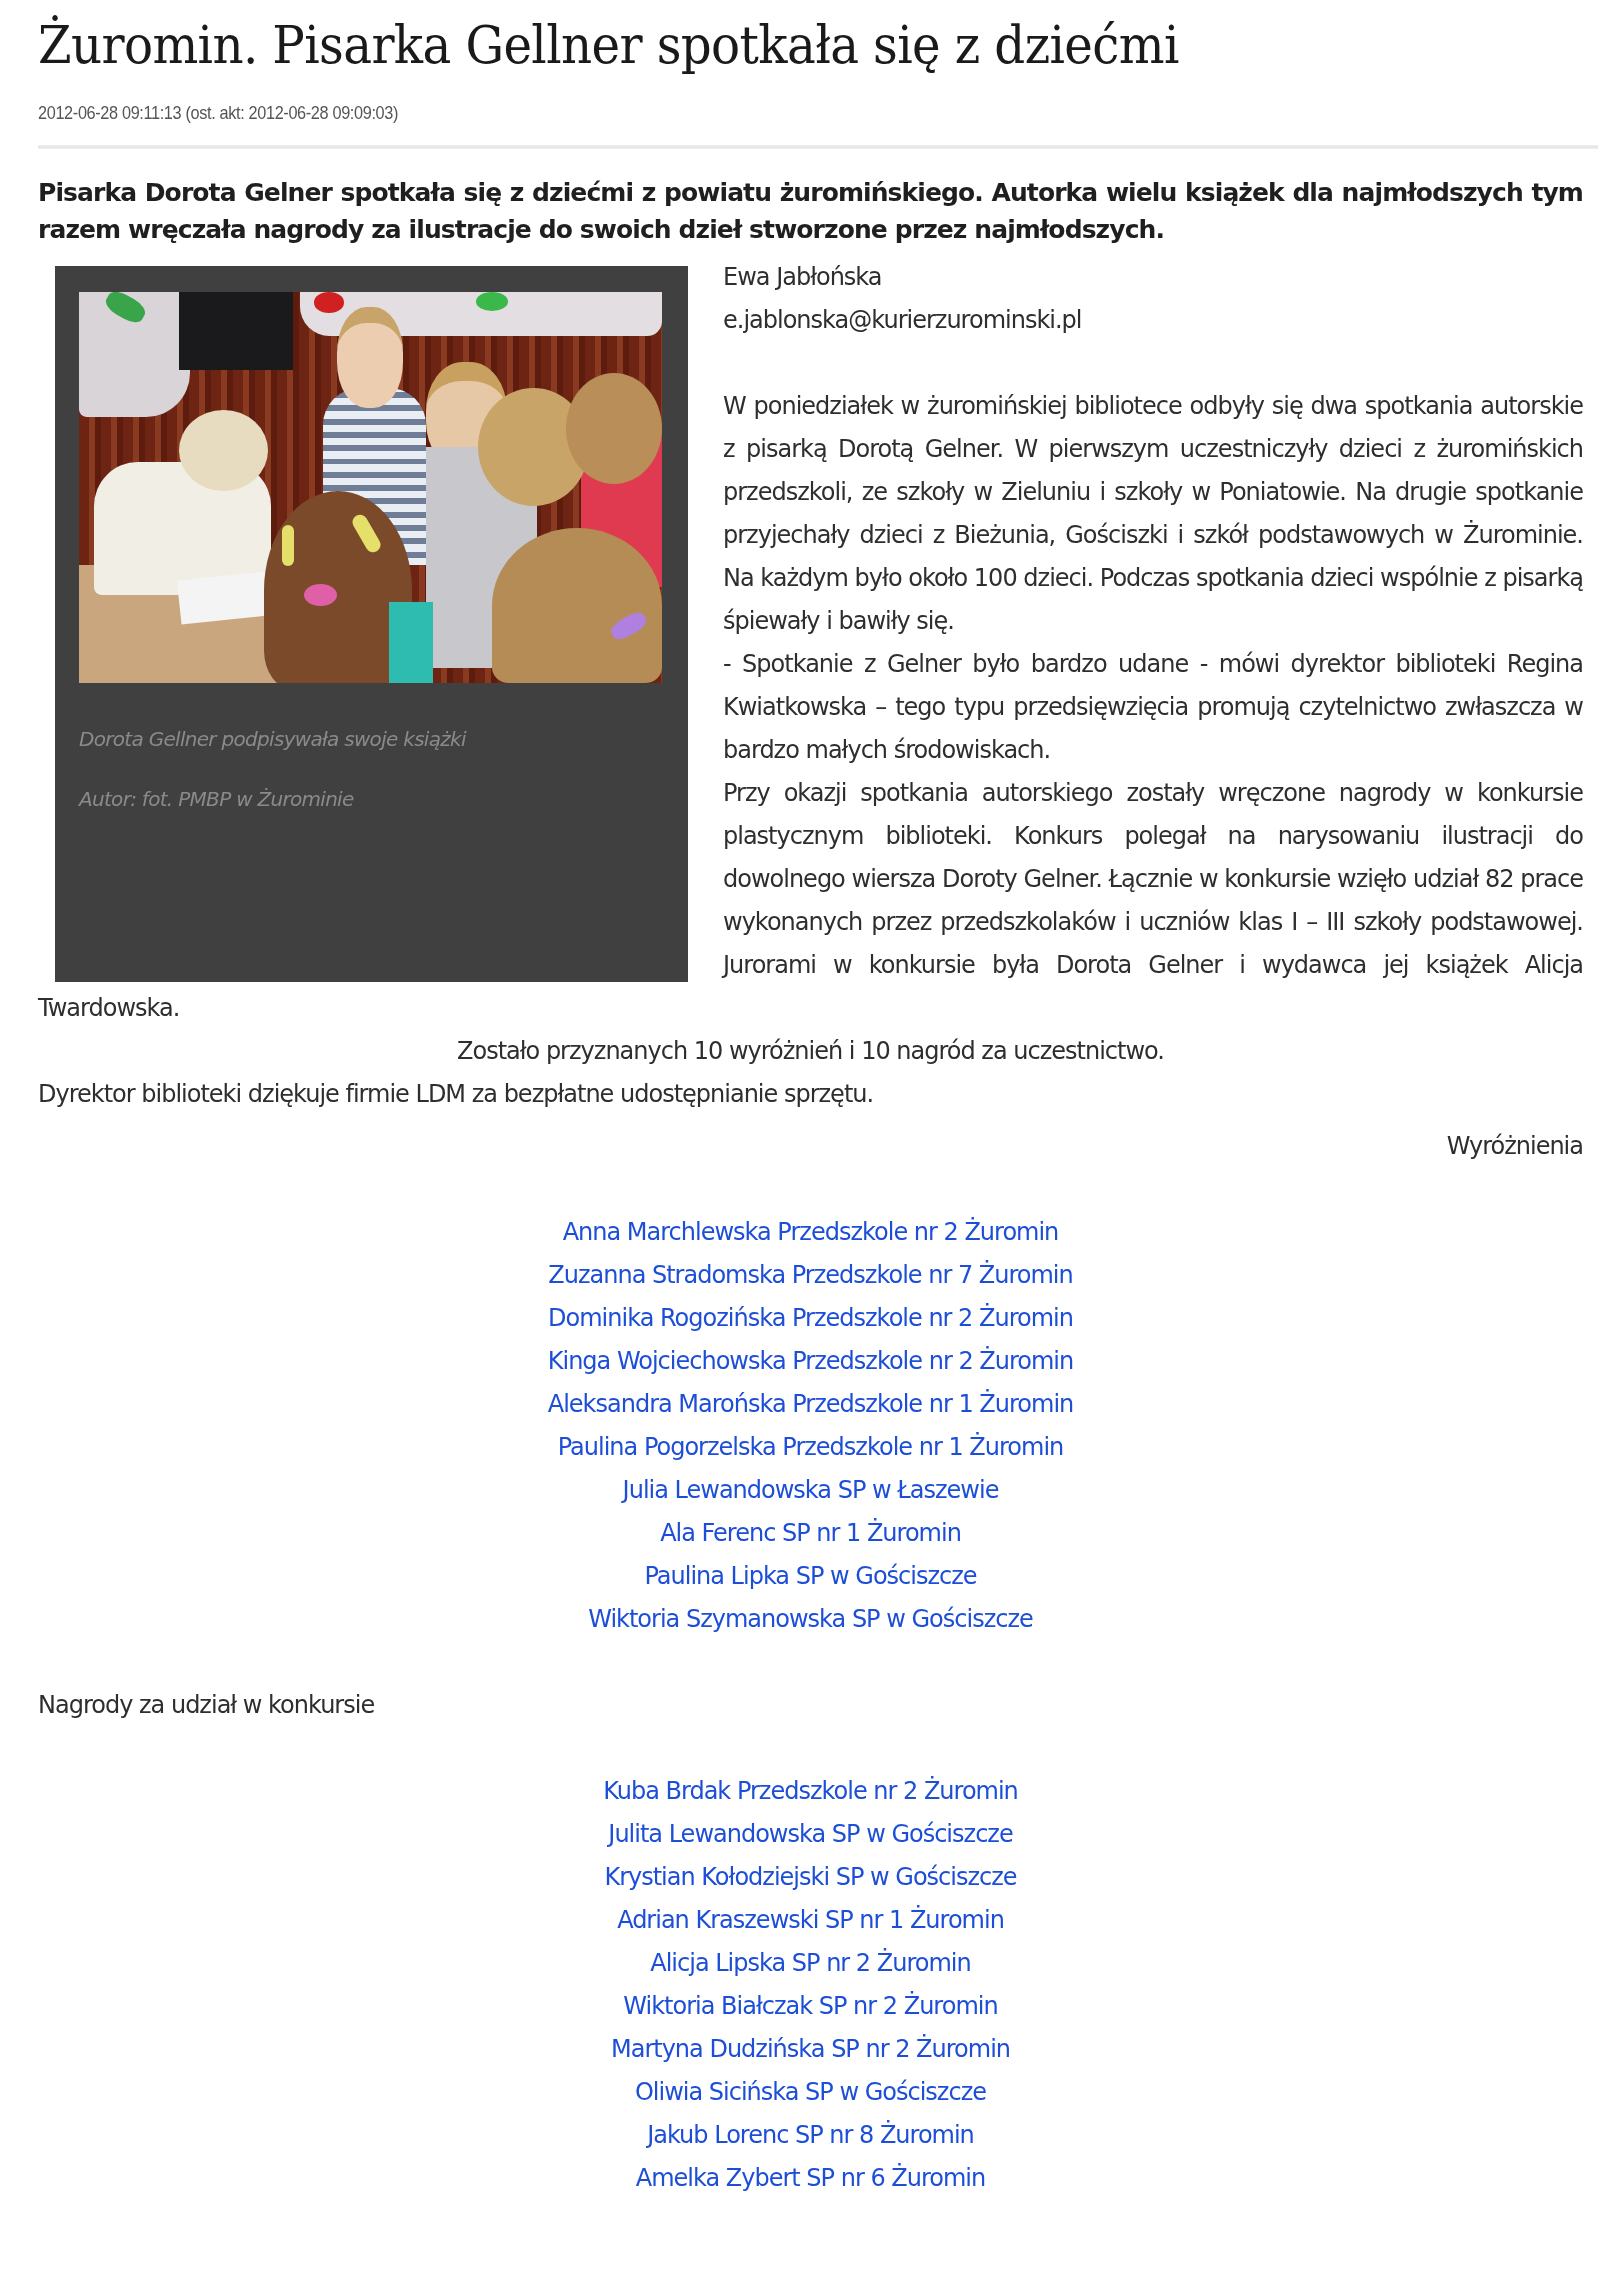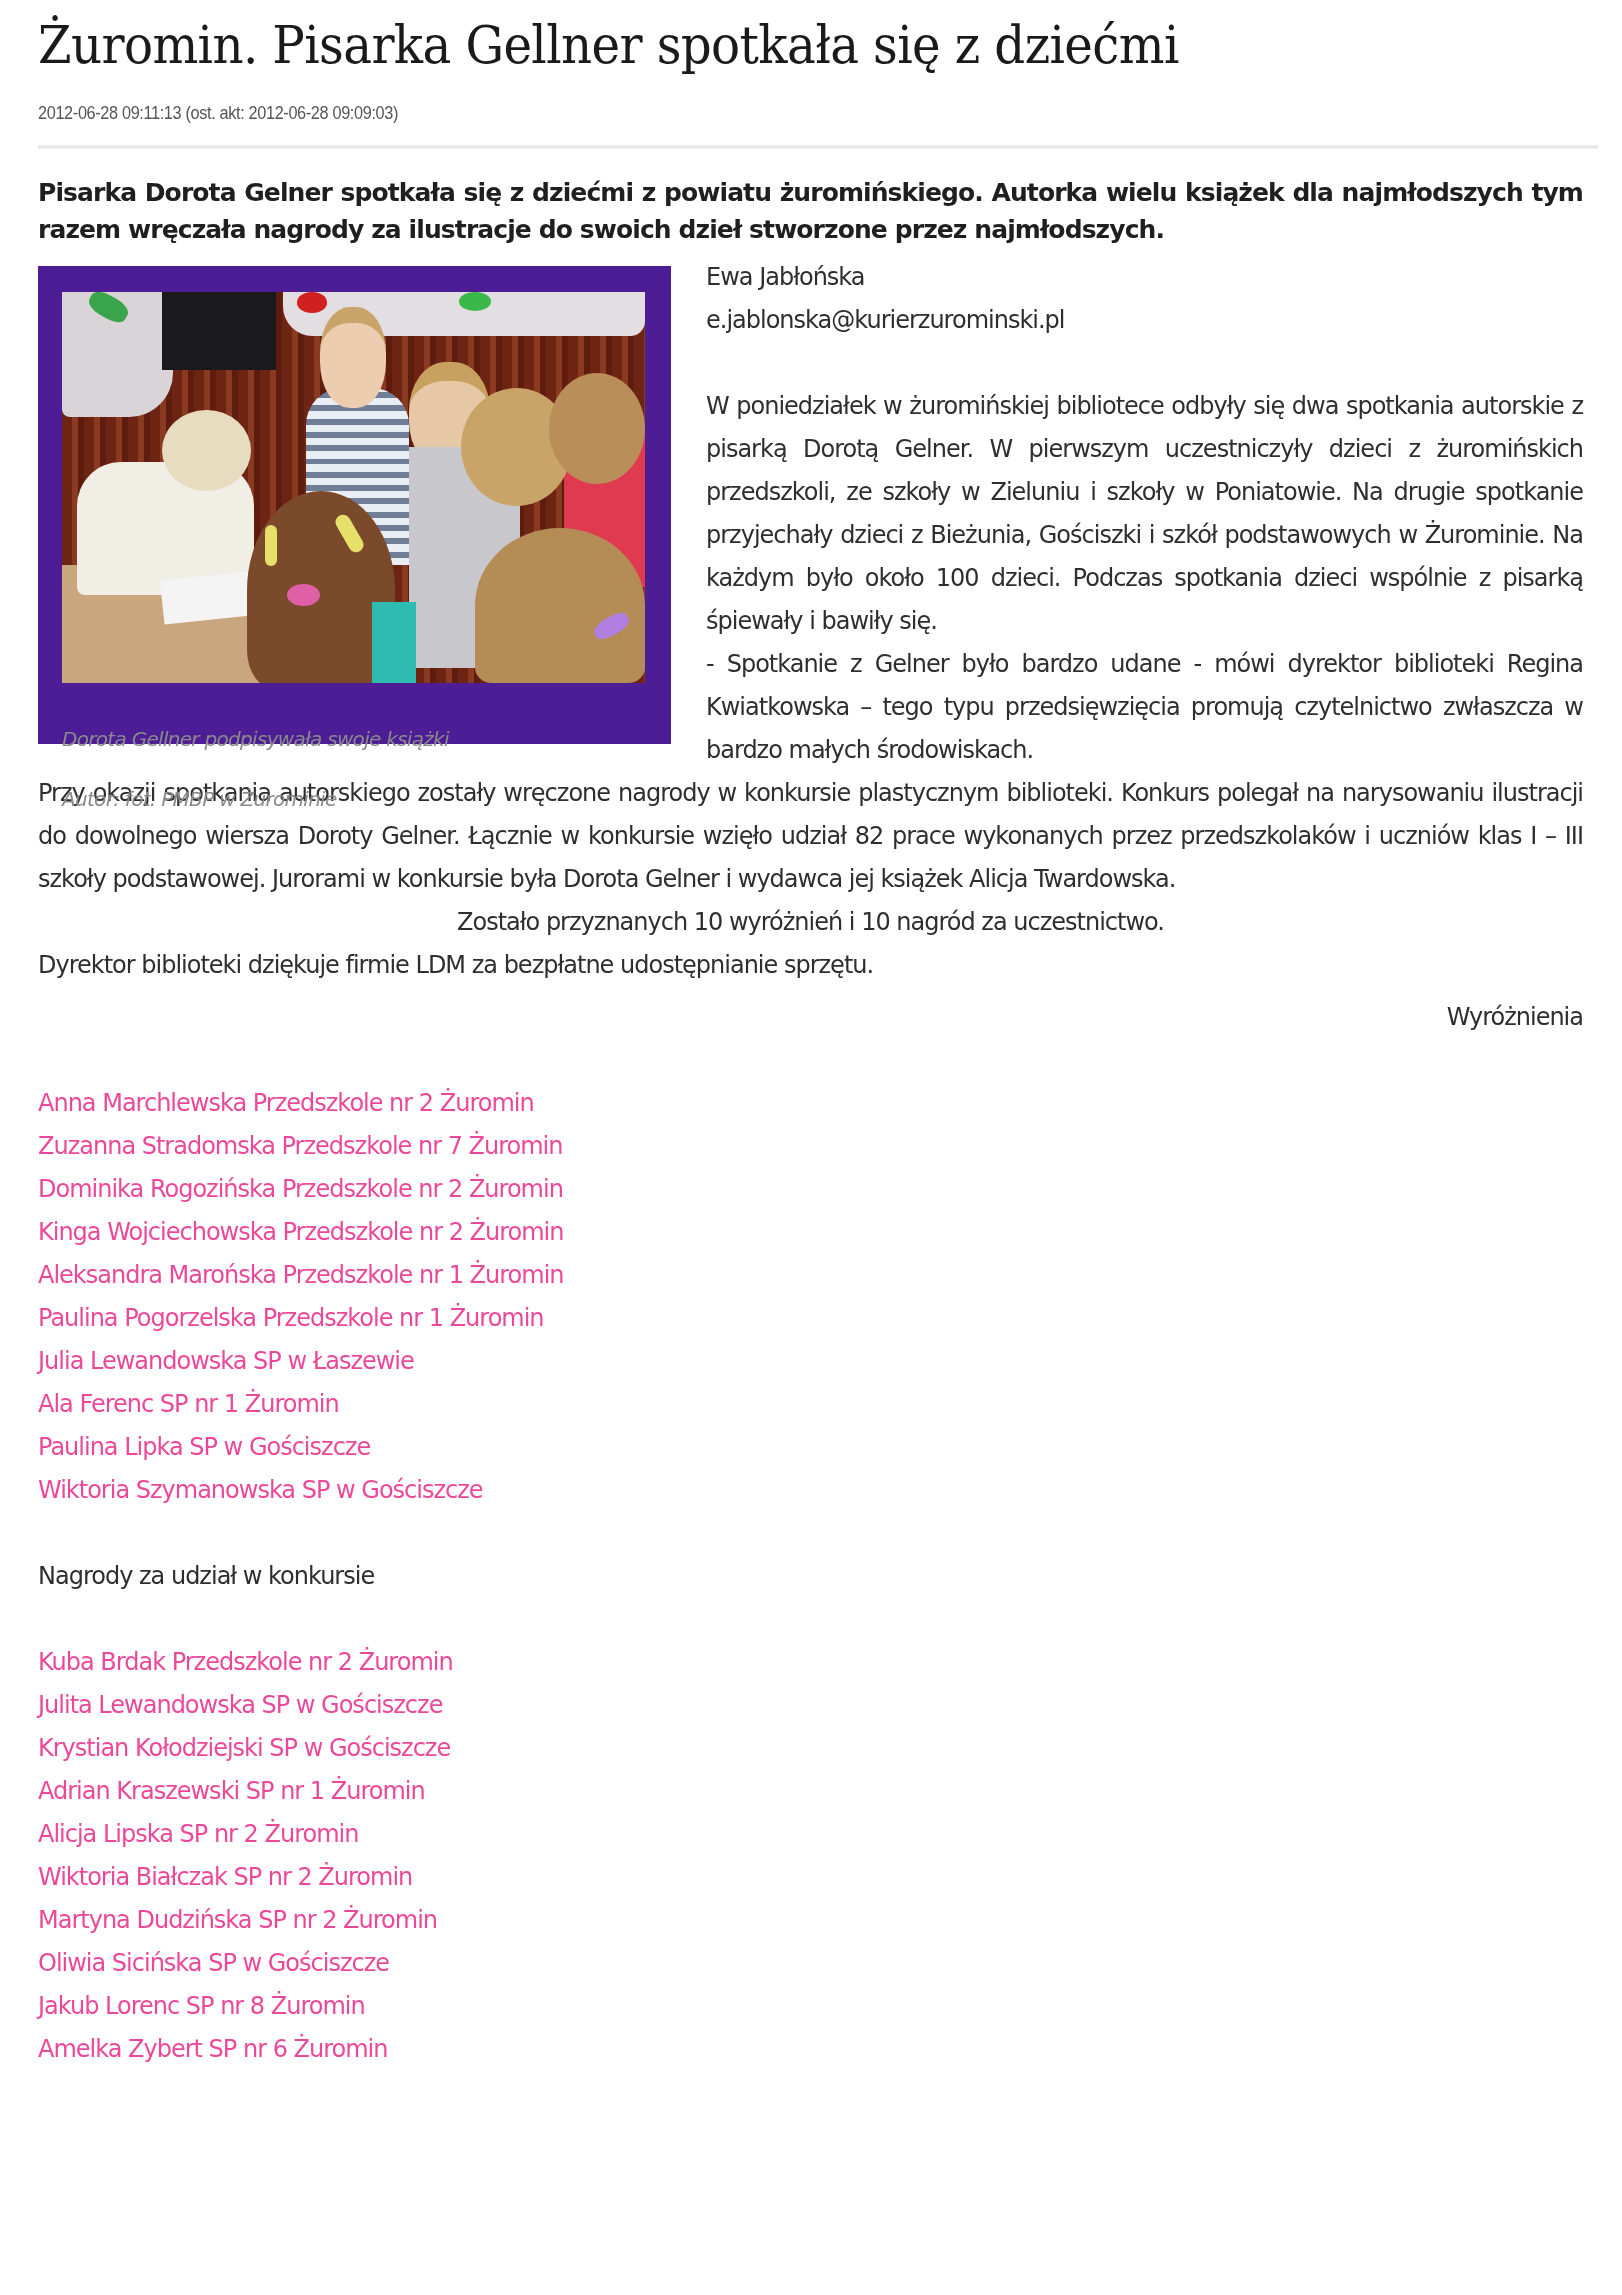--- a/index.html
+++ b/index.html
@@ -66,23 +66,23 @@
     width: 1545px;
     font-family: "DejaVu Sans", sans-serif;
     font-size: 24px;
     line-height: 43px;
     color: #2e2e2e;
     letter-spacing: -1px;
   }
   .photo-box {
     float: left;
     width: 633px;
-    height: 478px;
-    background: #4c1d95;
-    margin: 0 35px 3px 0;
+    height: 716px;
+    background: #404040;
+    margin: 0 35px 3px 17px;
     position: relative;
   }
   .photo {
     position: absolute;
     left: 24px;
     top: 26px;
     width: 583px;
     height: 391px;
     overflow: hidden;
     background: #7a2a18;
@@ -101,21 +101,21 @@
   .caption.c2 { top: 512px; }
   .author-block { margin-top: -10.3px; }
   .author-line { display: block; }
   .body-text p {
     margin: 0;
     text-align: justify;
   }
   .body-text .gap { height: 43px; }
   .after-float { clear: both; }
   .section-heading { margin-top: 8.9px; text-align: right; }
-  .list { list-style: none; margin: 0; padding: 0; color: #ec4899; }
+  .list { list-style: none; margin: 0; padding: 0; color: #1d4ed8; text-align: center; }
   .list li { display: block; height: 43px; line-height: 43px; }
   .blank { height: 43px; }
 
   
   .ph { position: absolute; }
 </style>
 </head>
 <body>
 
 <div class="page">

